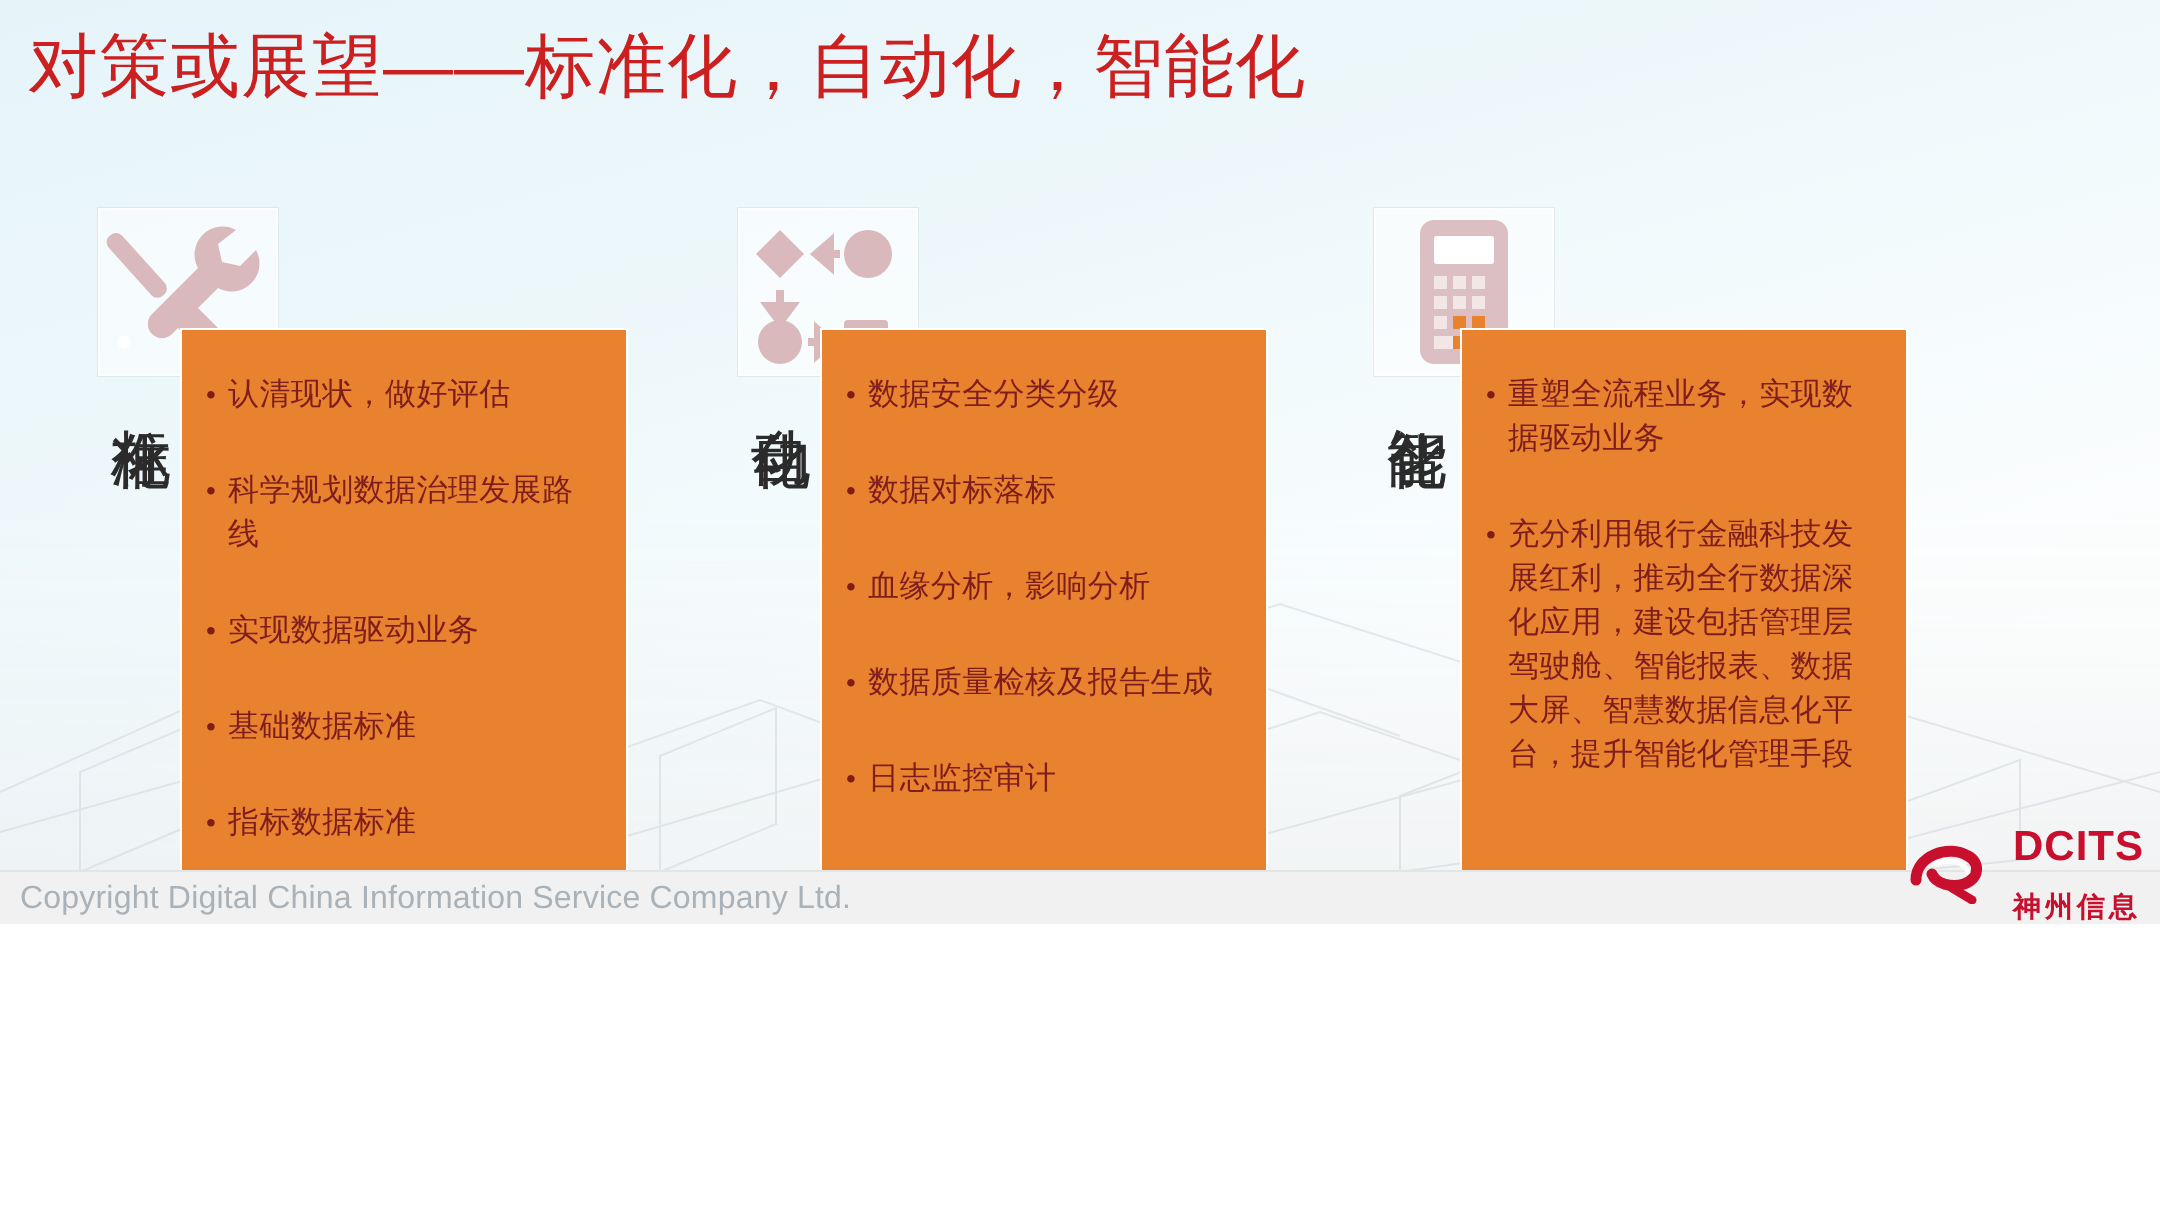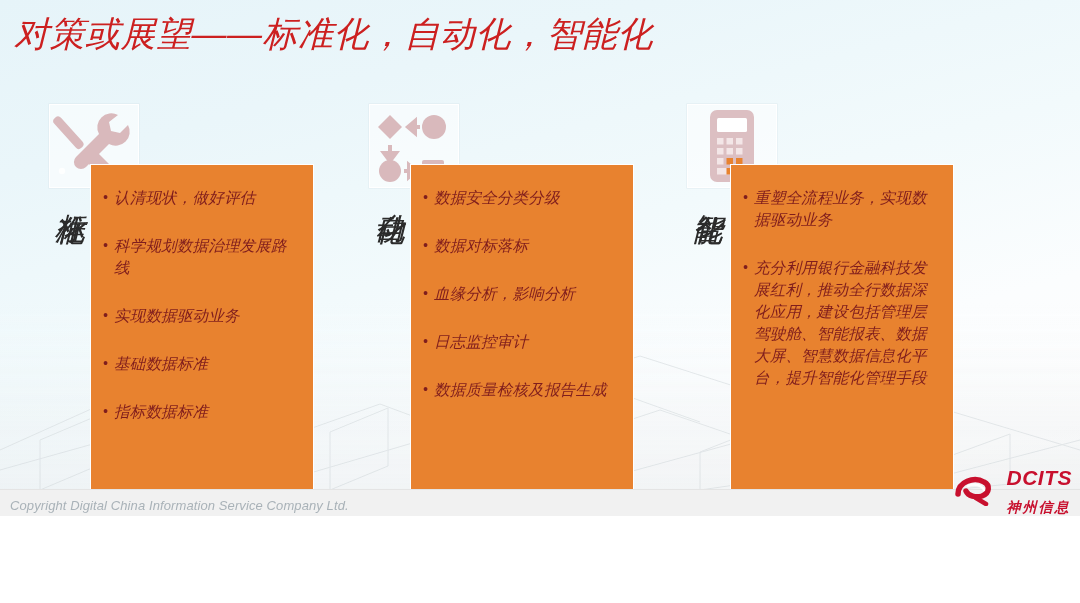--- a/index.html
+++ b/index.html
@@ -7,25 +7,24 @@
   html, body {
     width: 1080px;
     height: 603px;
     overflow: hidden;
     font-family: "Liberation Sans", "DejaVu Sans", sans-serif;
   }
 
   #slide {
     position: relative;
     width: 1080px;
-    height: 516px;
+    height: 462px;
     background:
       linear-gradient(165deg, #e6f4f9 0%, #eaf6fa 22%, #f2fafc 48%, #fbfdfe 70%, #fdfdfd 88%, #fafafa 100%);
     overflow: hidden;
-    font-style: italic;
   }
 
   
   .bg-texture {
     position: absolute;
     left: 0; right: 0; bottom: 26px;
     height: 190px;
     pointer-events: none;
     opacity: 0.85;
   }
@@ -105,21 +104,21 @@
     position: absolute;
     left: 0; right: 0; bottom: 0;
     height: 27px;
     background: #f1f1f1;
     border-top: 1px solid #e4e4e4;
   }
   .copyright {
     position: absolute;
     left: 10px;
     bottom: 3px;
-    font-size: 13px;
+    font-size: 16px;
     color: #a9b2b8;
     letter-spacing: 0.1px;
     white-space: nowrap;
   }
   .logo {
     position: absolute;
     right: 8px;
     bottom: 6px;
     height: 40px;
     display: flex;
@@ -226,22 +225,22 @@
       </svg>
     </div>
 
     <div class="vlabel" style="left:373px; top:190px;">自动化</div>
 
     <div class="panel" style="left:410px; top:164px; width:224px; height:390px;">
       <ul>
         <li>数据安全分类分级</li>
         <li>数据对标落标</li>
         <li>血缘分析，影响分析</li>
+        <li>数据质量检核及报告生成</li>
         <li>日志监控审计</li>
-        <li>数据质量检核及报告生成</li>
       </ul>
     </div>
   </div>
 
   <div class="col">
 
     <div class="icon-tile" style="left:687px; top:104px;">
       <svg width="88" height="82" viewBox="0 0 88 82">
         <rect x="22" y="5" width="44" height="72" rx="7" fill="#dcbfc2"></rect>
         <rect x="29" y="13" width="30" height="14" rx="1.5" fill="#ffffff"></rect>

